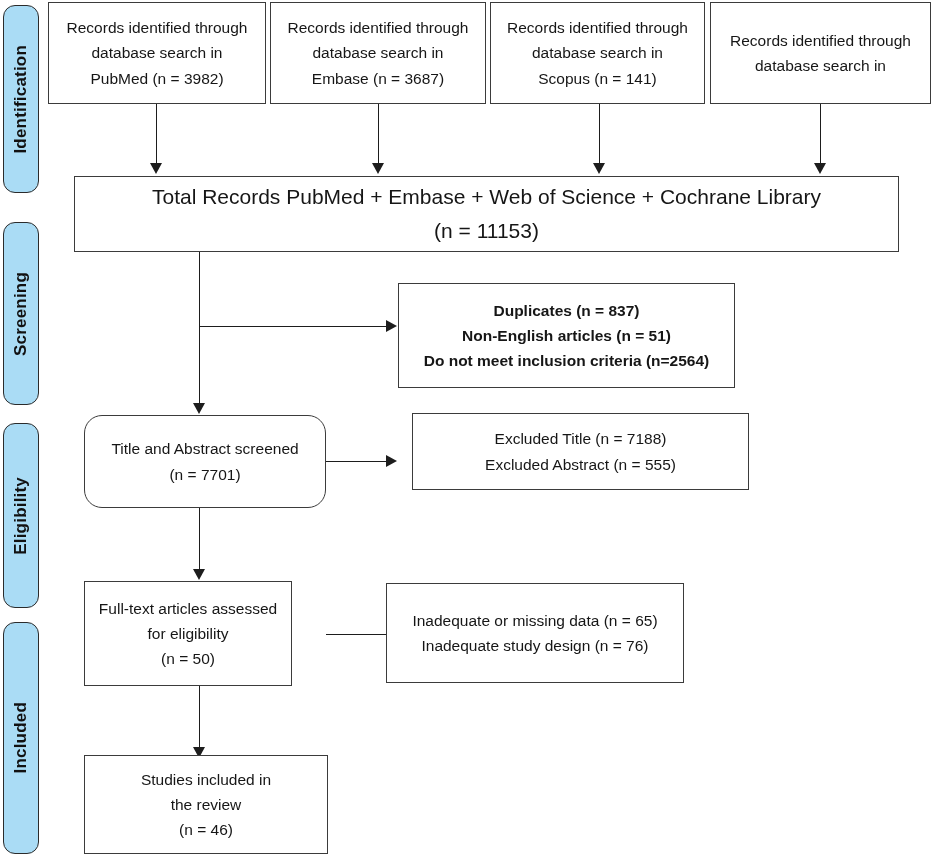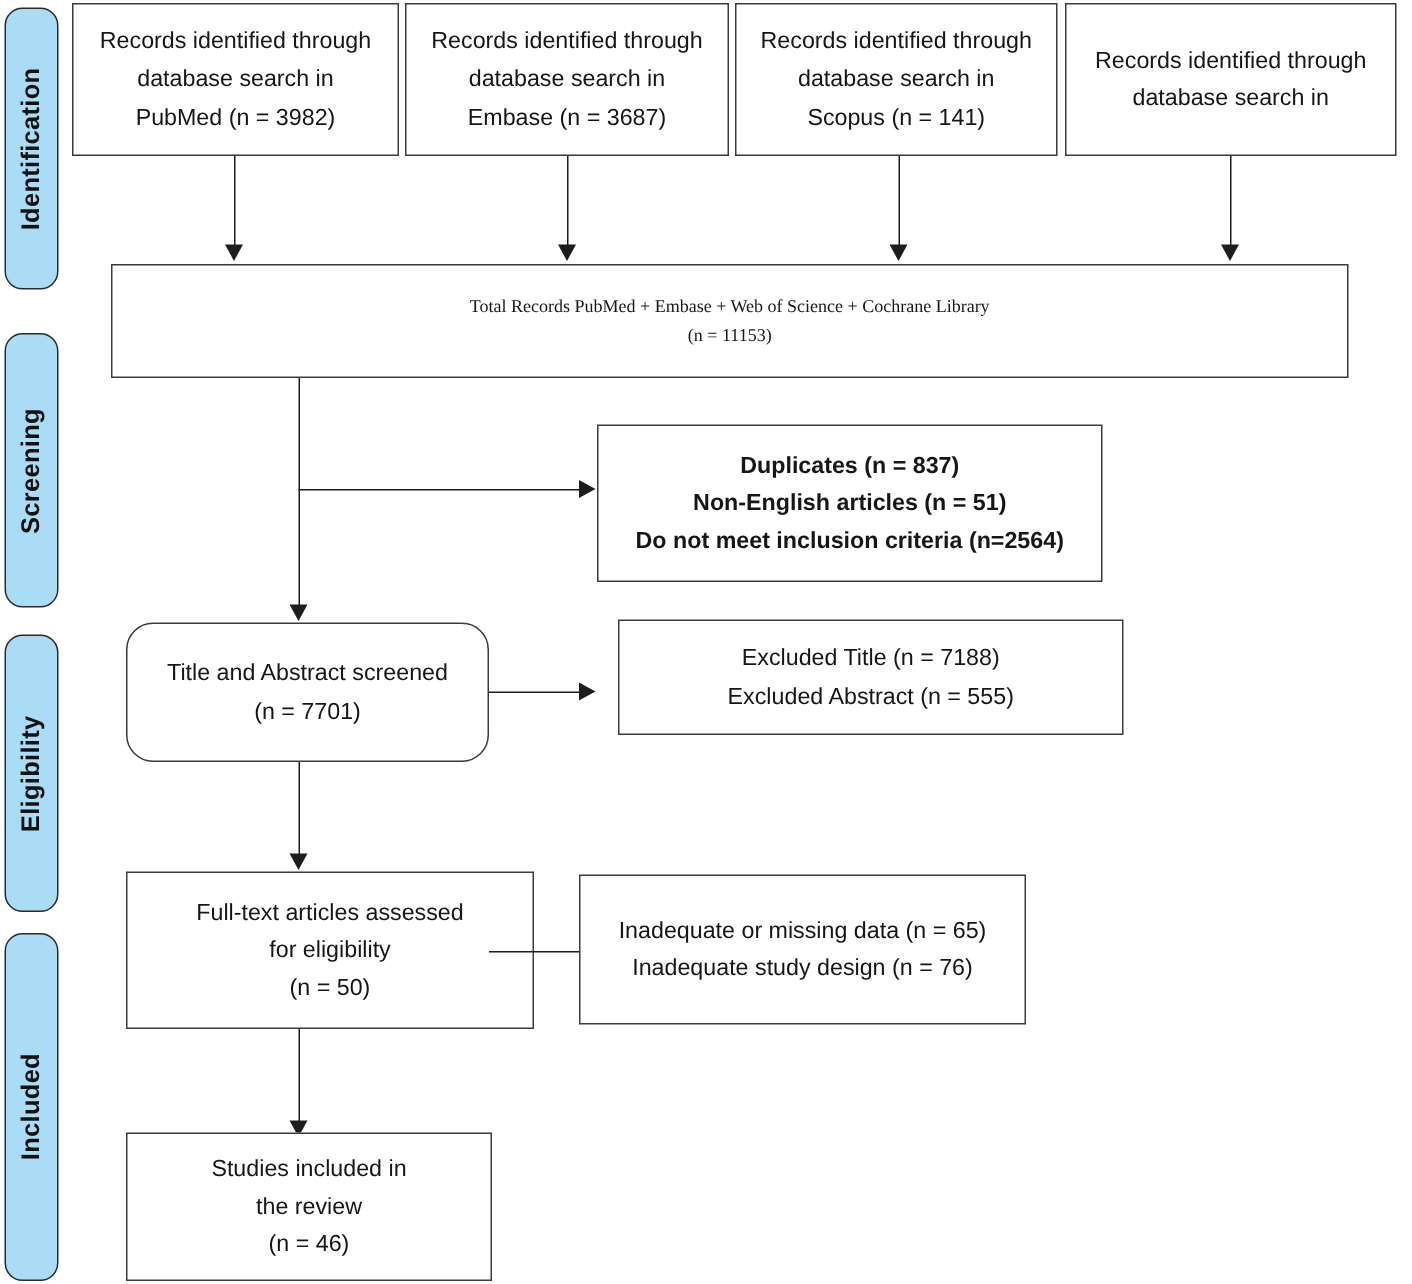--- a/index.html
+++ b/index.html
@@ -55,22 +55,21 @@
     padding: 4px 24px;
   }
   .flow-box .line {
     display: block;
     font-size: 15.5px;
     line-height: 1.62;
     color: #161616;
     white-space: nowrap;
   }
   .flow-box.wide .line {
-    font-size: 12px;
-    font-family: Liberation Serif, serif;
+    font-size: 21px;
   }
 
   
   .v-line {
     position: absolute;
     width: 0;
     border-left: 1.6px solid #1d1d1d;
   }
   .h-line {
     position: absolute;
@@ -176,21 +175,21 @@
   <div class="arrow-right" style="left:386px; top:455px;"></div>
 
   <div class="flow-box" style="left:412px; top:413px; width:337px; height:77px;">
     <span class="line">Excluded Title (n = 7188)</span>
     <span class="line">Excluded Abstract (n = 555)</span>
   </div>
 
   <div class="v-line" style="left:199px; top:508px; height:62px;"></div>
   <div class="arrow-down" style="left:193px; top:569px;"></div>
 
-  <div class="flow-box" style="left:84px; top:581px; width:272px; height:105px;">
+  <div class="flow-box" style="left:84px; top:581px; width:208px; height:105px;">
     <span class="line">Full-text articles assessed</span>
     <span class="line">for eligibility</span>
     <span class="line">(n = 50)</span>
   </div>
 
   <div class="h-line" style="left:326px; top:634px; width:61px;"></div>
   <div class="arrow-right" style="left:386px; top:628px;"></div>
 
   <div class="flow-box" style="left:386px; top:583px; width:298px; height:100px;">
     <span class="line">Inadequate or missing data (n = 65)</span>

